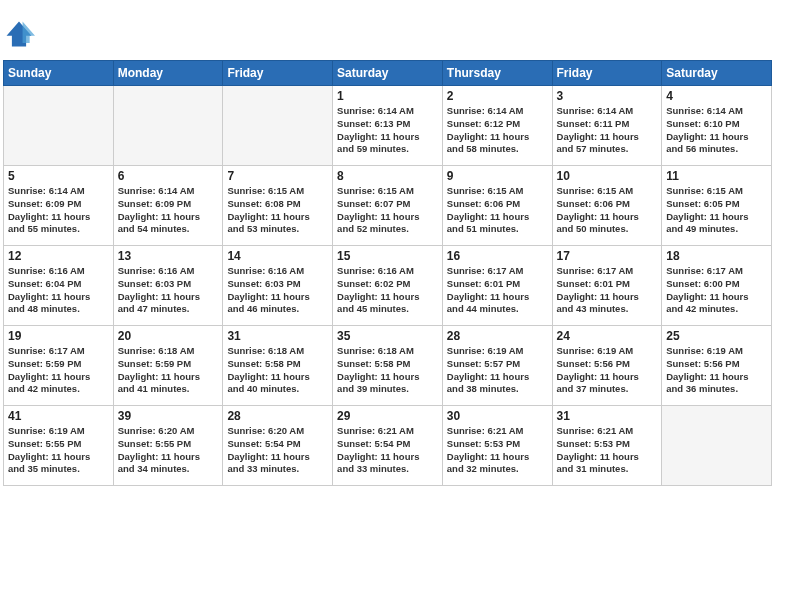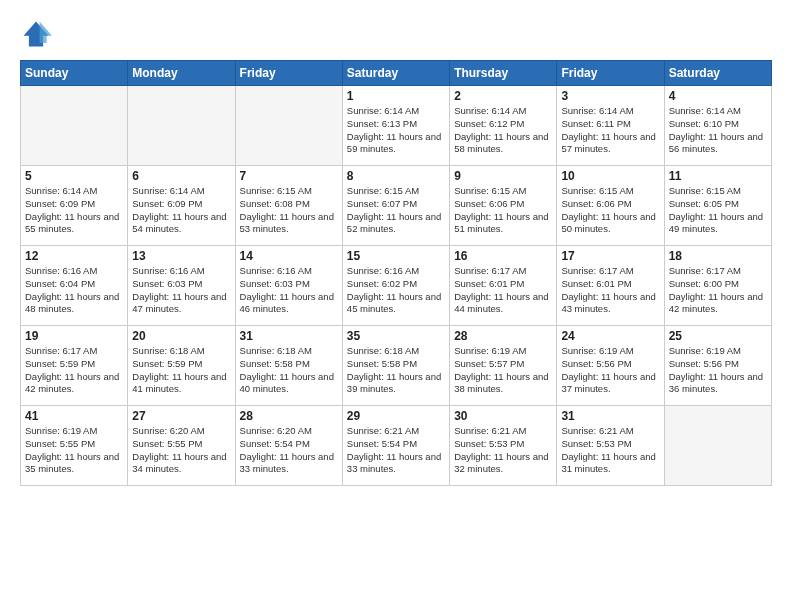--- a/index.html
+++ b/index.html
@@ -6,21 +6,21 @@
     body {
       width: 792px;
       height: 612px;
       font-family: Arial, sans-serif;
       background: #fff;
       overflow: hidden;
     }
     .page {
       width: 792px;
       height: 612px;
-      padding: 18px 20px 12px 20px;
+      padding: 18px 20px 12px 3px;
     }
     .header {
       display: flex;
       justify-content: space-between;
       align-items: flex-start;
       margin-bottom: 10px;
     }
     .logo {
       display: flex;
       align-items: center;
@@ -85,20 +85,21 @@
     .day-num {
       font-size: 12px;
       font-weight: bold;
       color: #222;
       margin-bottom: 2px;
     }
     .day-info {
       font-size: 9.5px;
       color: #333;
       line-height: 1.35;
+      font-weight: bold;
     }
     tr:nth-child(even) td:not(.empty) {
       background: #fff;
     }
   </style>
 </head>
 <body>
 
 <div class="page">
   <div class="header">
@@ -241,21 +242,21 @@
             <div class="day-num">25</div>
             <div class="day-info">Sunrise: 6:19 AM<br>Sunset: 5:56 PM<br>Daylight: 11 hours and 36 minutes.</div>
           </td>
         </tr>
         <tr>
           <td>
             <div class="day-num">41</div>
             <div class="day-info">Sunrise: 6:19 AM<br>Sunset: 5:55 PM<br>Daylight: 11 hours and 35 minutes.</div>
           </td>
           <td>
-            <div class="day-num">27</div>
+            <div class="day-num">39</div>
             <div class="day-info">Sunrise: 6:20 AM<br>Sunset: 5:55 PM<br>Daylight: 11 hours and 34 minutes.</div>
           </td>
           <td>
             <div class="day-num">28</div>
             <div class="day-info">Sunrise: 6:20 AM<br>Sunset: 5:54 PM<br>Daylight: 11 hours and 33 minutes.</div>
           </td>
           <td>
             <div class="day-num">29</div>
             <div class="day-info">Sunrise: 6:21 AM<br>Sunset: 5:54 PM<br>Daylight: 11 hours and 33 minutes.</div>
           </td>

